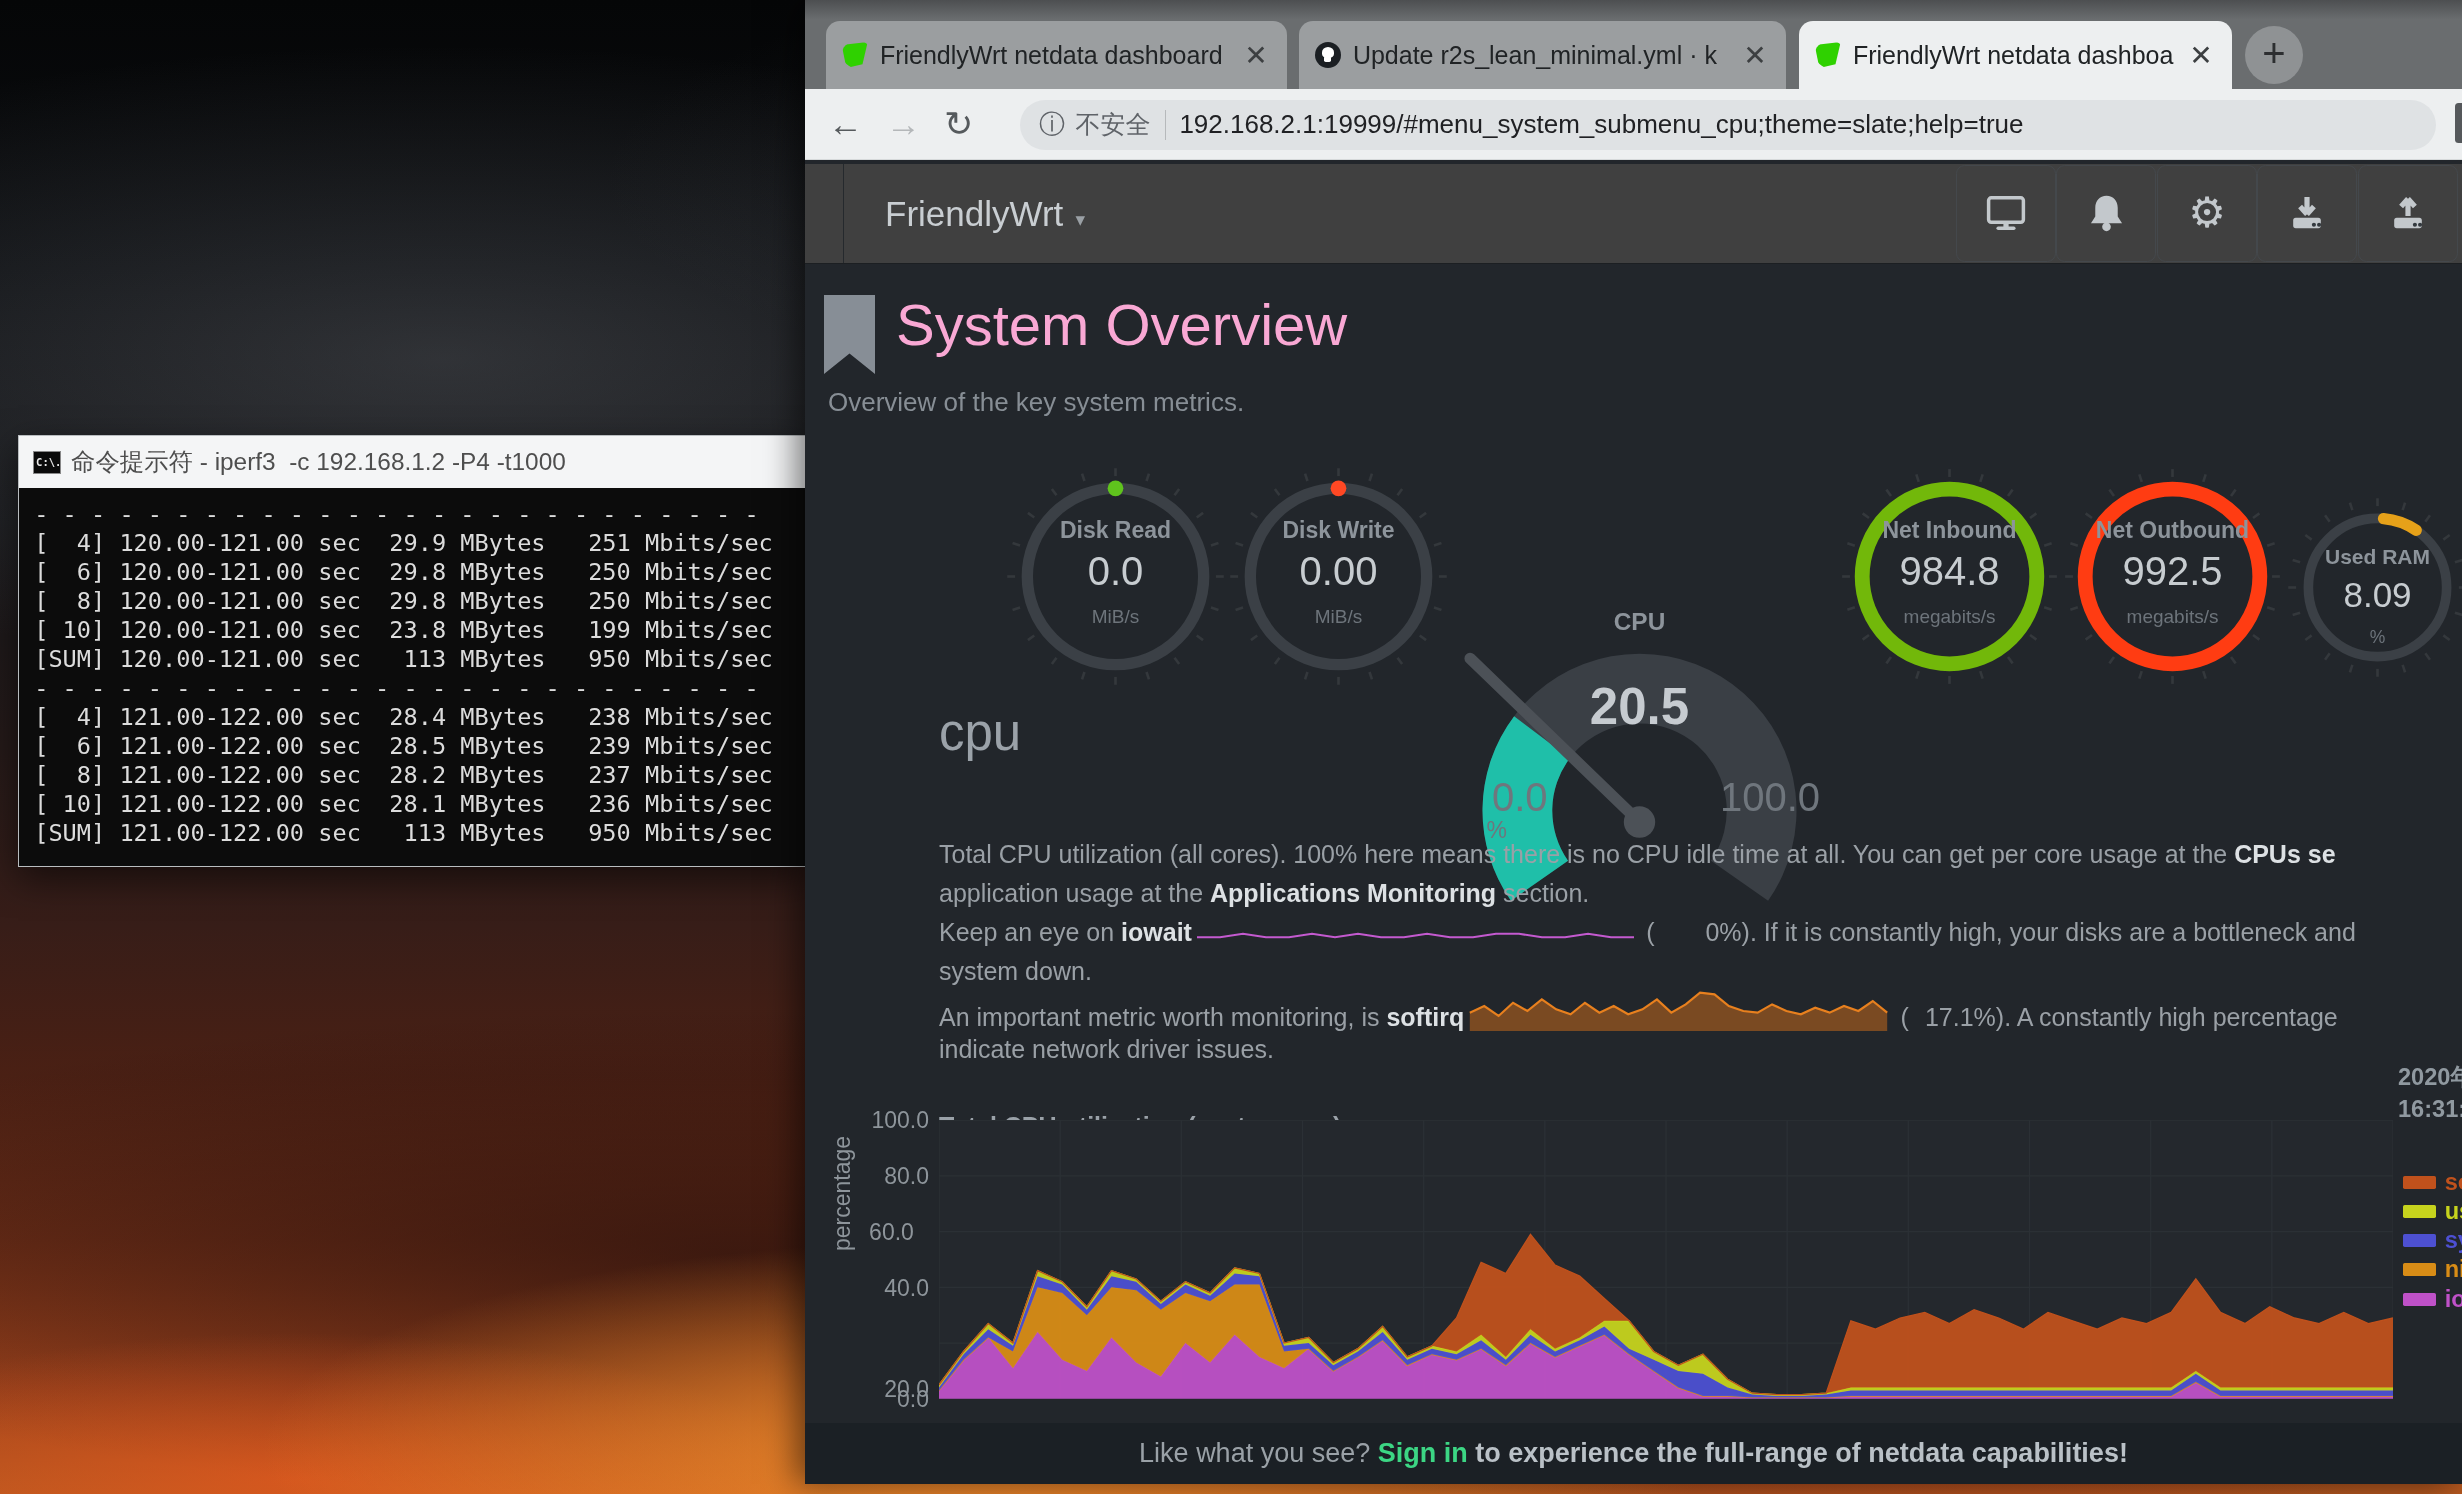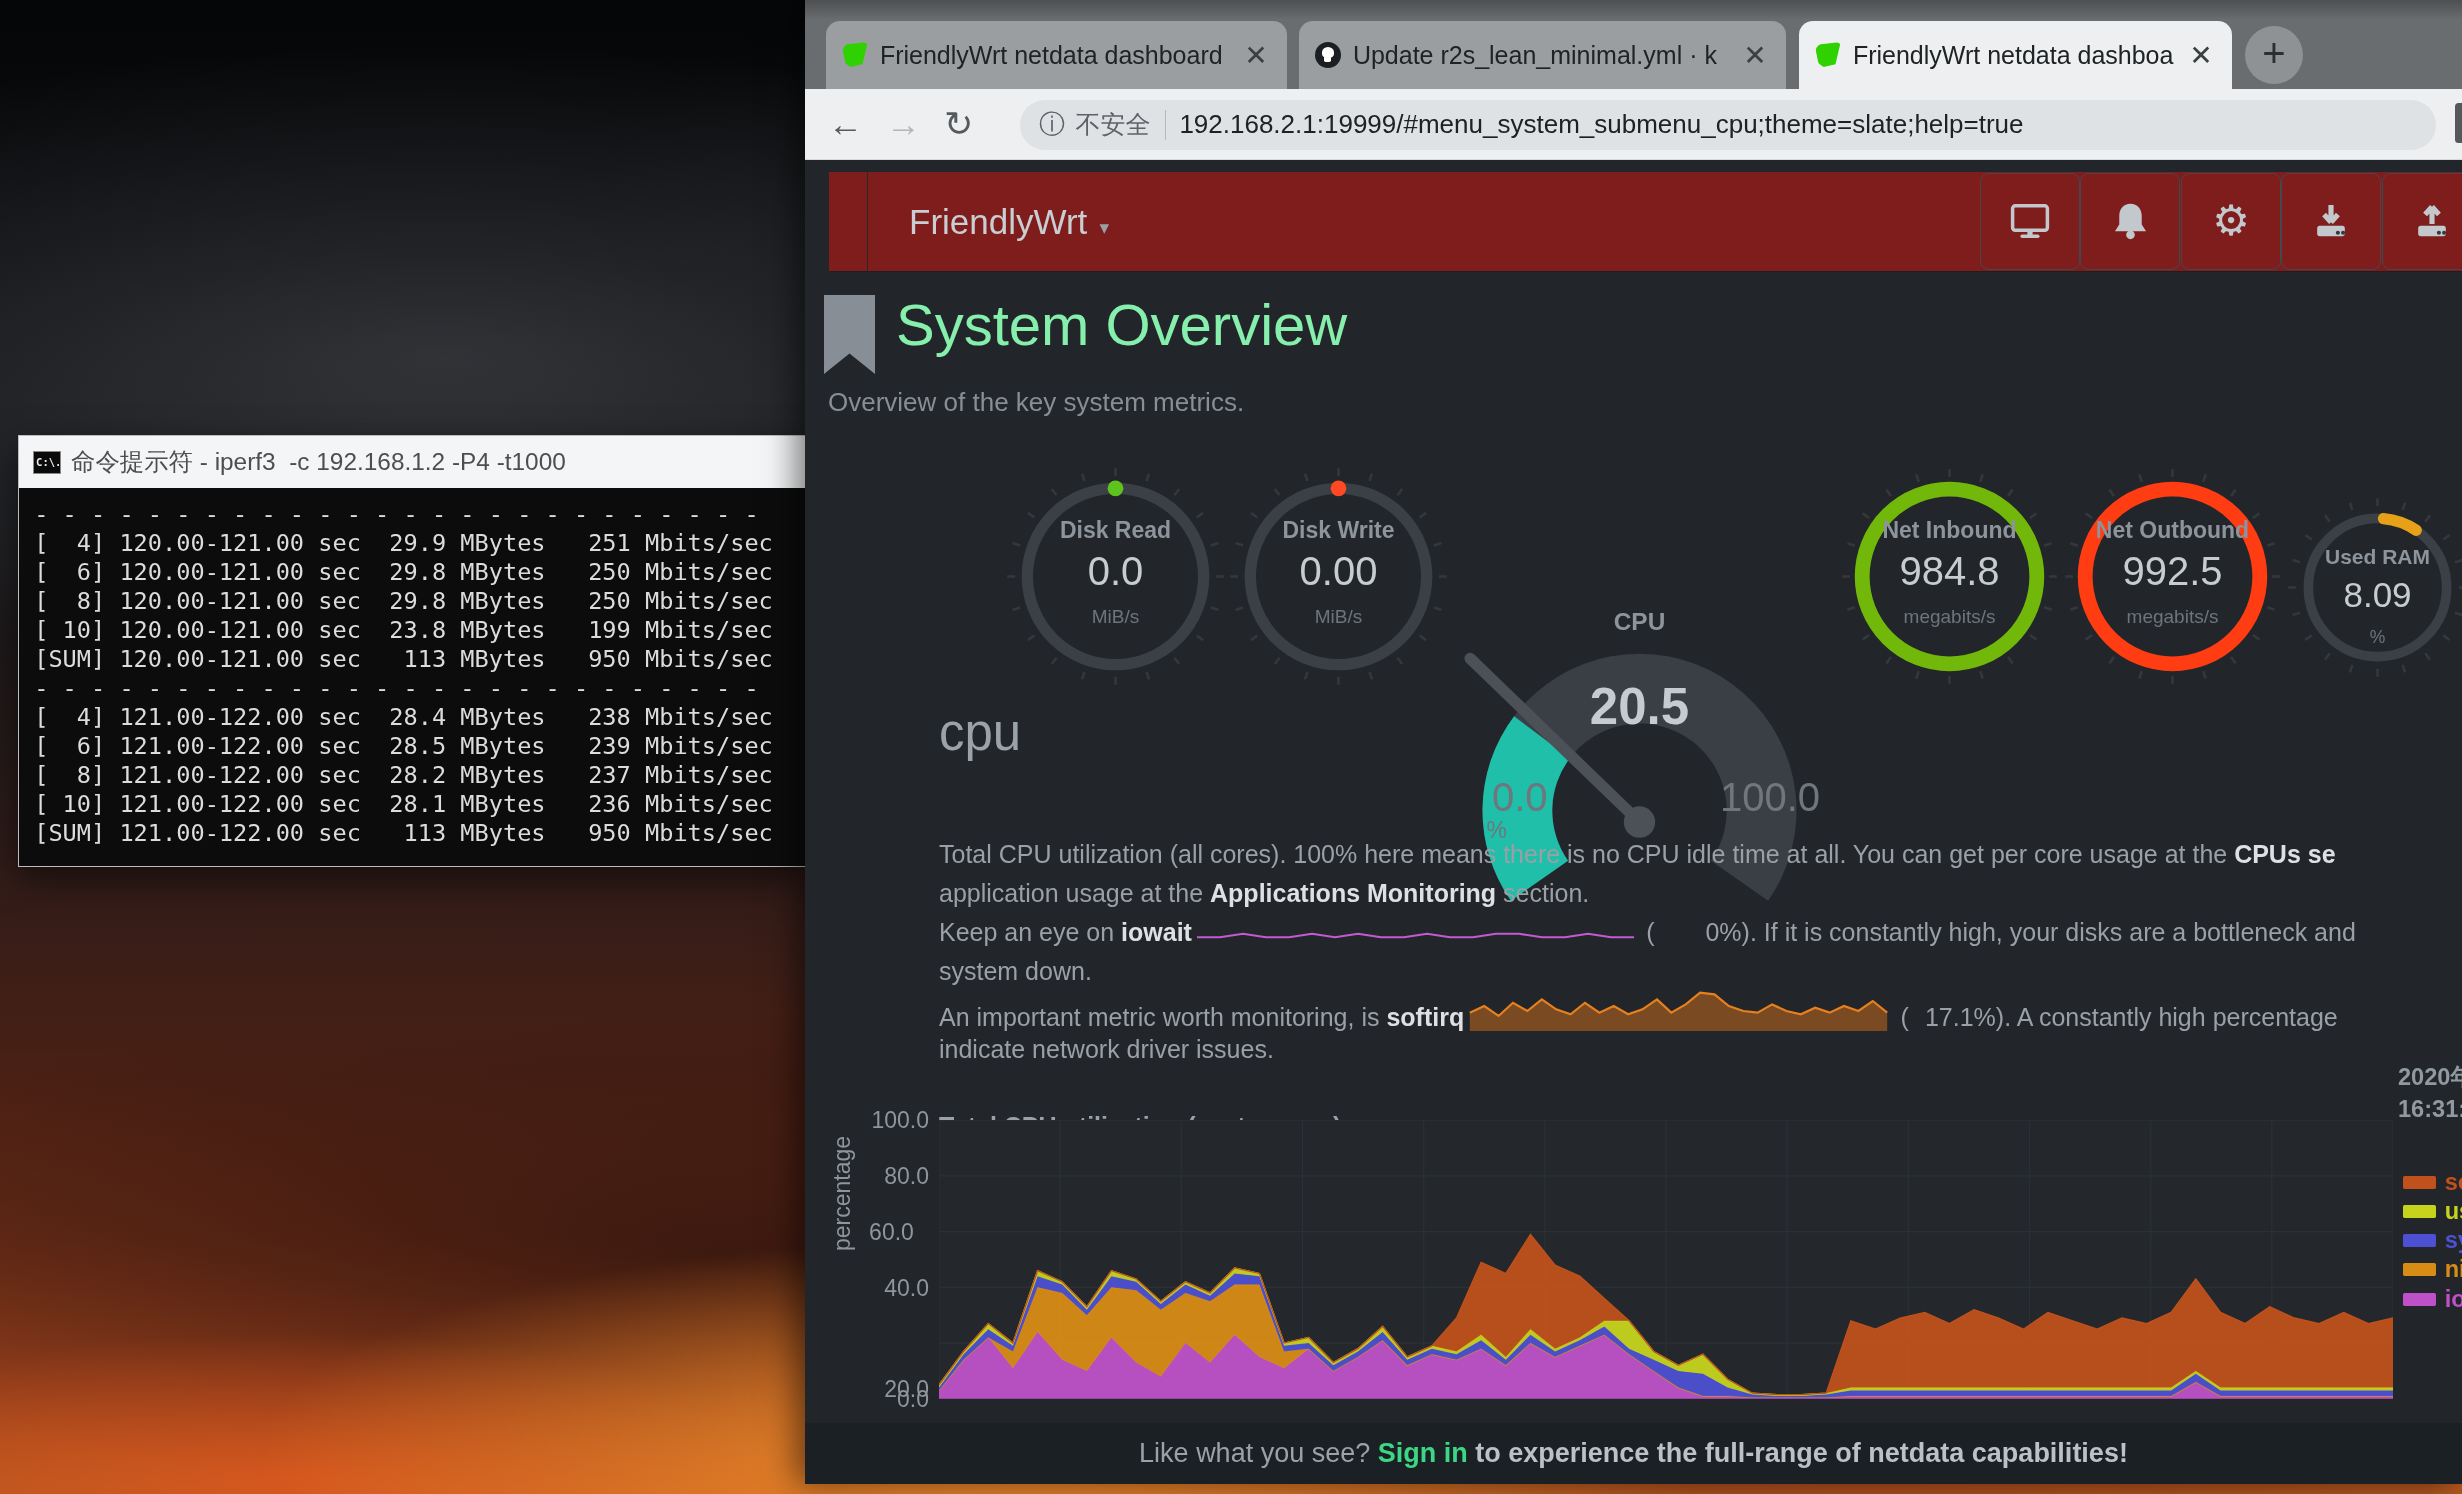--- a/index.html
+++ b/index.html
@@ -56,34 +56,34 @@
   #omnibox{position:absolute;left:215px;top:10.5px;width:1416px;height:50px;border-radius:25px;
     background:#dfe2e4;display:flex;align-items:center;padding:0 19px;box-sizing:border-box;}
   #info-icon{font-size:26px;color:#5f6368;}
   #security-label{font-size:25px;color:#5f6368;margin:0 14px 0 10.5px;}
   #omni-sep{width:0.9px;height:30px;background:#b6b9bb;margin-right:14px;}
   #url-text{font-size:26px;color:#202124;white-space:nowrap;overflow:hidden;}
   #clipped-edge-icon{position:absolute;right:-3.5px;top:14px;width:10.5px;height:40px;
     background:#55585b;border-radius:3.5px;}
   
   #dash{position:absolute;left:0;top:160px;right:0;bottom:0;background:#22262b;}
-  #navbar{position:absolute;left:0;top:12px;right:0;height:99px;background:#7f1d1d;
-    border-bottom:0.9px solid #1c1f22;margin-left:24px;}
+  #navbar{position:absolute;left:0;top:4px;right:0;height:99px;background:#404040;
+    border-bottom:0.9px solid #1c1f22;}
   #navbar-left-sep{position:absolute;left:38px;top:0;bottom:0;width:0.9px;background:#25292d;}
   #brand{position:absolute;left:80px;top:0;height:99px;line-height:99px;
     font-size:35px;color:#c9ced2;}
   #brand-caret{font-size:19px;color:#9aa0a5;margin-left:12.2px;}
   .nav-icon-btn{position:absolute;top:0.9px;width:100px;height:97px;border:0.9px solid #44484c;
     border-radius:8.7px;box-sizing:border-box;display:flex;align-items:center;justify-content:center;}
   .nav-icon-btn svg{display:block;}
   .gear-glyph{font-size:42px;color:#c3c8cc;line-height:1;}
   
   #bookmark{position:absolute;left:19px;top:135px;width:51px;height:79px;background:#878e96;
     clip-path:polygon(0 0,100% 0,100% 100%,50% 74%,0 100%);}
-  #sect-title{position:absolute;left:91px;top:131px;font-size:58px;color:#86efac;}
+  #sect-title{position:absolute;left:91px;top:131px;font-size:58px;color:#f9a8d4;}
   #sect-sub{position:absolute;left:23px;top:227px;font-size:26px;color:#878e95;}
   
   .gauge{position:absolute;width:227px;height:227px;}
   .gauge svg{position:absolute;left:0;top:0;overflow:visible;}
   .g-label{position:absolute;left:0;right:0;top:54px;text-align:center;
     font-size:23px;font-weight:bold;color:#8d949b;}
   .g-value{position:absolute;left:0;right:0;top:86px;text-align:center;
     font-size:40px;color:#c7ccd0;}
   .g-unit{position:absolute;left:0;right:0;top:143px;text-align:center;
     font-size:19px;color:#6d747b;}

